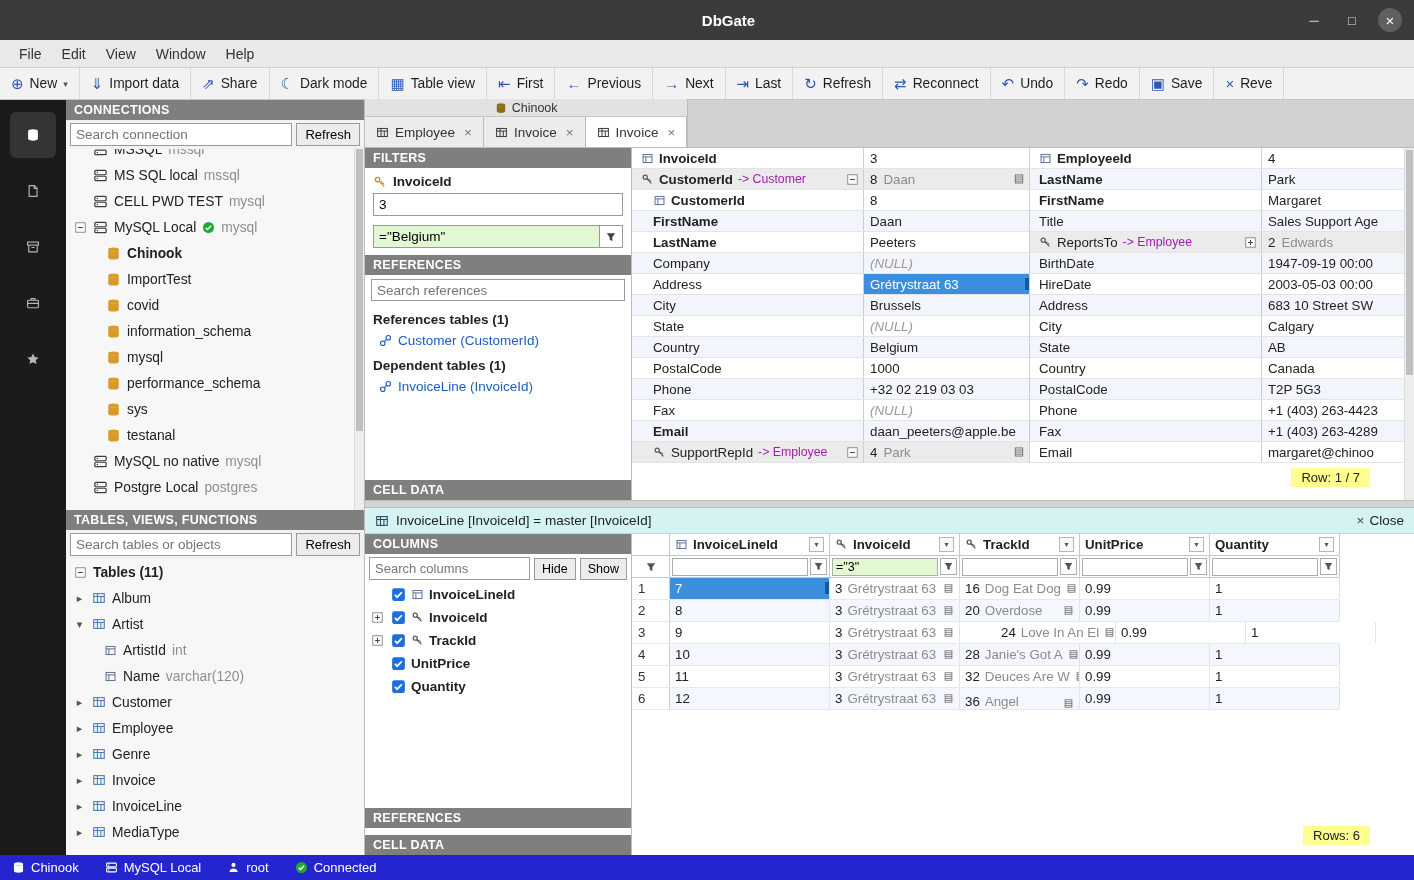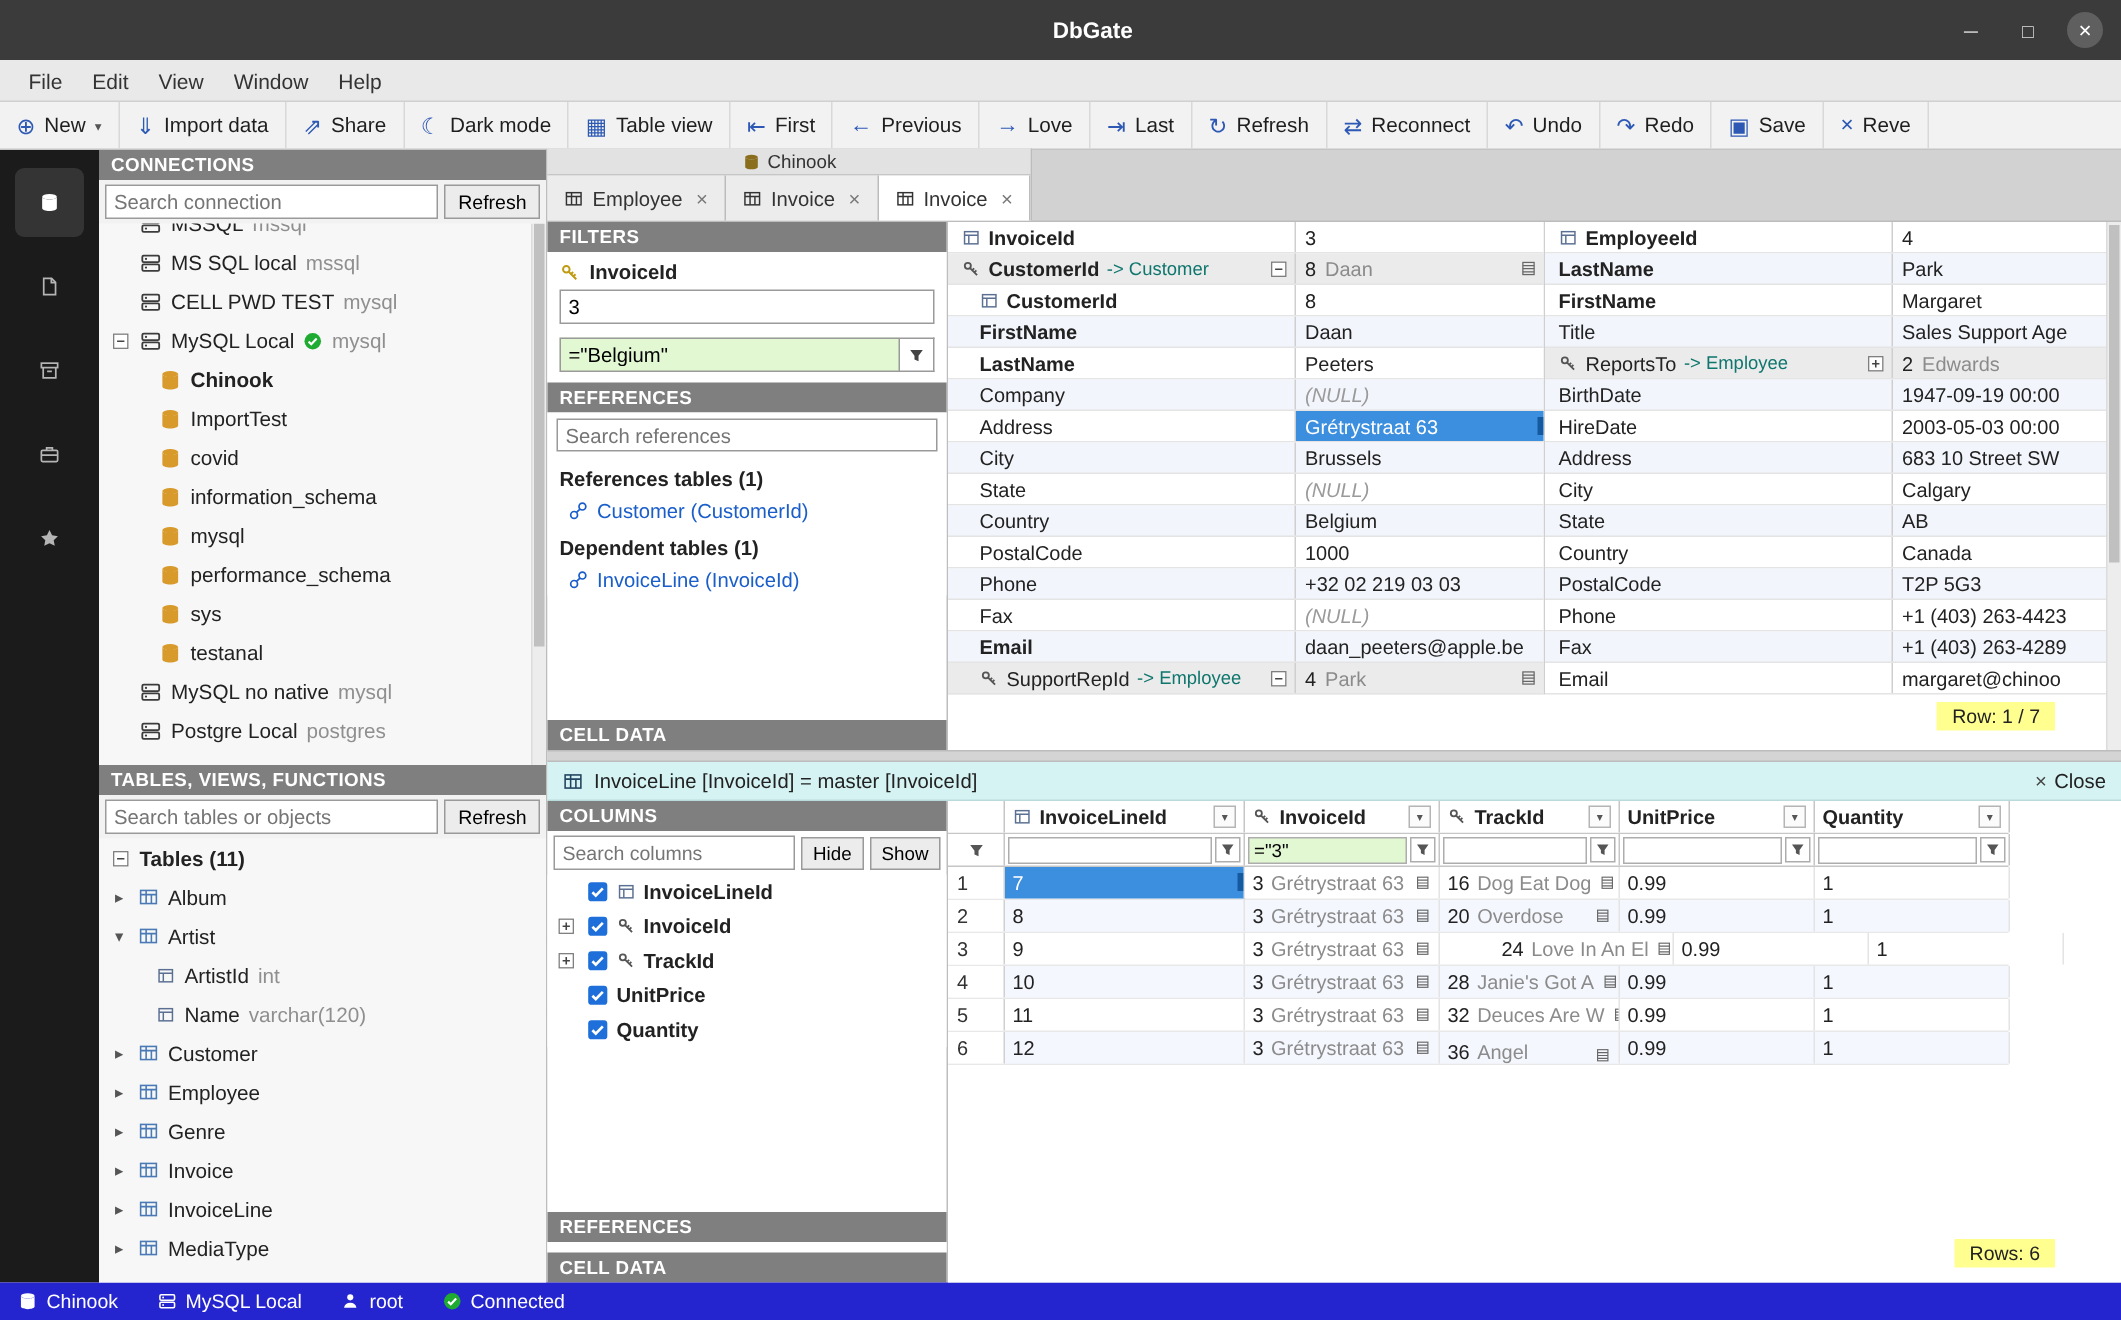--- a/index.html
+++ b/index.html
@@ -98,21 +98,21 @@
   .form-cols { display:flex; }
   .fcol { width:398px; flex:none; border-right:1px solid #cfcfcf; background:#fff; }
   .frow { display:flex; height:21px; border-bottom:1px solid #e4e4e4; font-size:13.3px; align-items:stretch; background:#fff; }
   .frow.alt { background:#f2f5fb; }
   .frow.fkrow { background:#ebebeb; }
   .flabel { width:232px; flex:none; display:flex; align-items:center; gap:5px; padding:0 4px 0 9px; border-right:1px solid #cfcfcf; overflow:hidden; white-space:nowrap; }
   .flabel.ind { padding-left:21px; }
   .fvalue { flex:1; min-width:0; display:flex; align-items:center; gap:6px; padding:0 4px 0 6px; overflow:hidden; white-space:nowrap; position:relative; }
   .fvalue.sel { background:#3c8ede; color:#fff; }
   .fvalue.sel::after { content:''; position:absolute; right:0; top:4px; width:4px; height:12px; background:#155a9e; }
-  .fk-ref { color:#0f766e; font-size:12.3px; }
+  .fk-ref { color:#a21caf; font-size:12.3px; }
   .boxic { margin-left:auto; display:flex; flex:none; }
   .nullv { color:#9a9a9a; font-style:italic; }
   .hint { color:#8b8b8b; }
   .doc-ic { margin-left:auto; color:#666; display:flex; flex:none; }
   .doc-ic svg { width:12px; height:12px; }
   .doc-ic.sm svg { width:11px; height:11px; }
   .form-footer { display:flex; justify-content:flex-end; padding:5px 44px 0 0; }
   .yellow-badge { background:#ffff8f; padding:2px 10px; font-size:13px; color:#222; }
   .vscroll { position:absolute; top:0; right:0; bottom:0; width:10px; background:#ededed; border-left:1px solid #dcdcdc; }
   .vthumb { position:absolute; left:1px; right:1px; background:#c0c0c0; }
@@ -202,21 +202,21 @@
       <div class="tool-btn">
         <span class="ticon">⇤</span>
         <span class="tlabel">First</span>
       </div>
       <div class="tool-btn">
         <span class="ticon">←</span>
         <span class="tlabel">Previous</span>
       </div>
       <div class="tool-btn">
         <span class="ticon">→</span>
-        <span class="tlabel">Love</span>
+        <span class="tlabel">Next</span>
       </div>
       <div class="tool-btn">
         <span class="ticon">⇥</span>
         <span class="tlabel">Last</span>
       </div>
       <div class="tool-btn">
         <span class="ticon">↻</span>
         <span class="tlabel">Refresh</span>
       </div>
       <div class="tool-btn">

